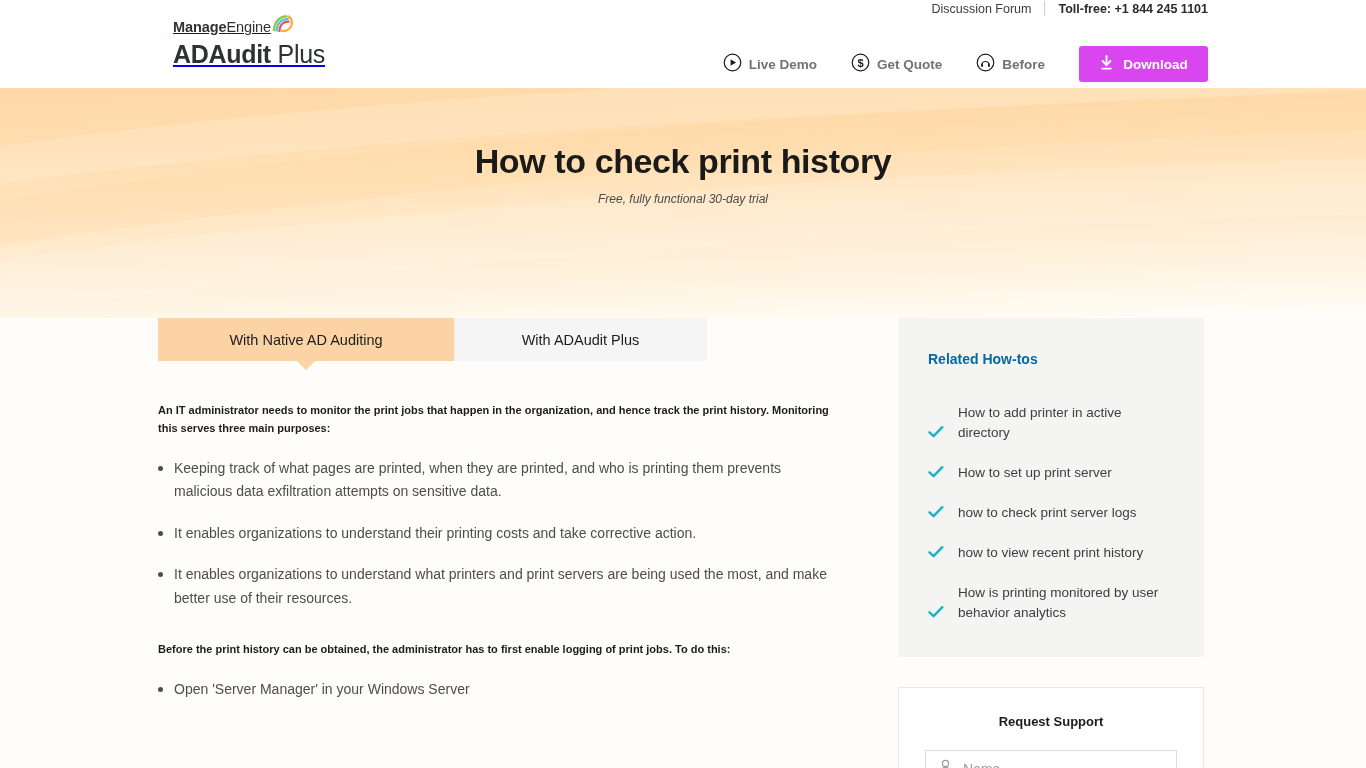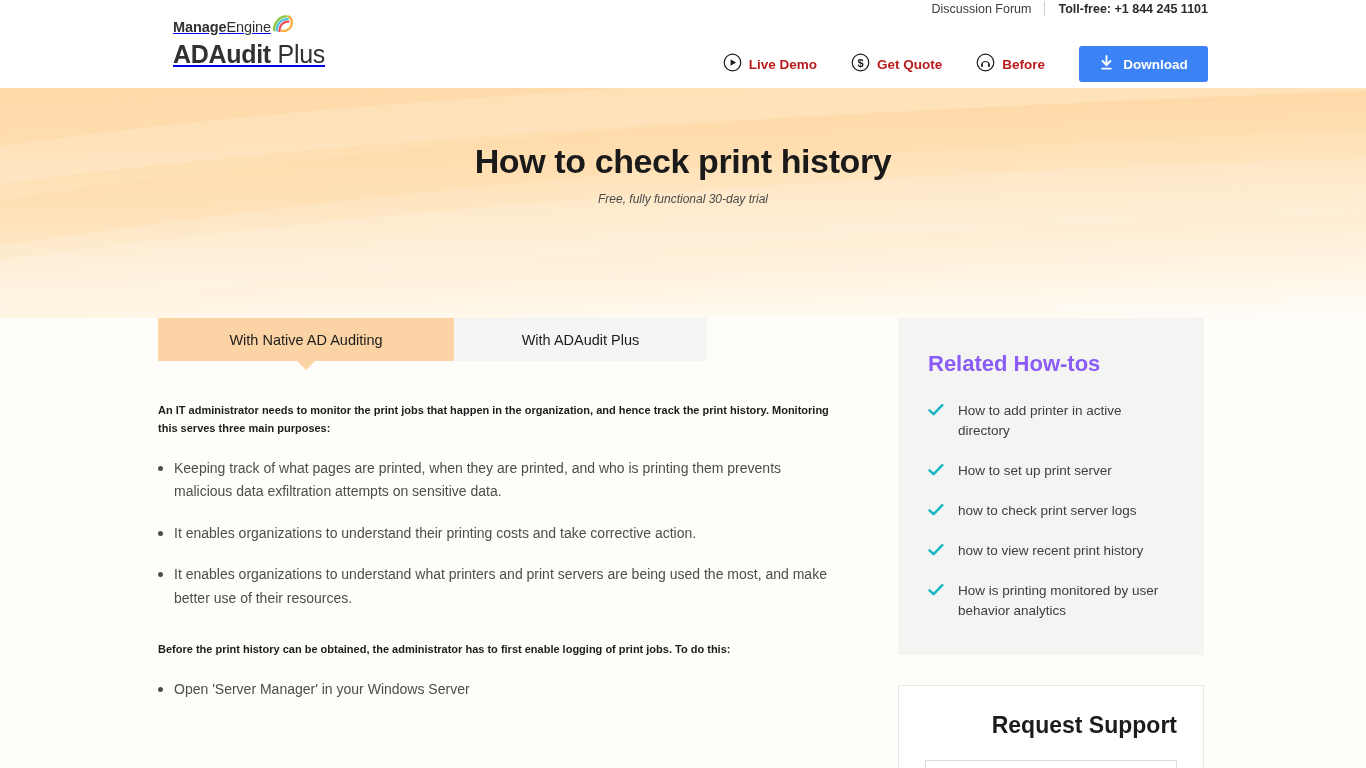--- a/index.html
+++ b/index.html
@@ -76,33 +76,33 @@
     display: flex;
     align-items: center;
     gap: 0;
   }
   .nav-item {
     display: flex;
     align-items: center;
     gap: 7px;
     font-size: 13.5px;
     font-weight: bold;
-    color: #b91c1c;
+    color: #737373;
     text-decoration: none;
     margin-right: 34px;
     cursor: pointer;
   }
   .nav-icon { display: block; flex: none; }
 
   .dl-btn {
     display: flex;
     align-items: center;
     justify-content: center;
     gap: 9px;
-    background: #3b82f6;
+    background: #d946ef;
     color: #ffffff;
     font-size: 13.5px;
     font-weight: bold;
     border: none;
     border-radius: 3px;
     width: 129px;
     height: 36px;
     cursor: pointer;
     font-family: "Liberation Sans", sans-serif;
   }
@@ -232,29 +232,29 @@
   }
   .blist.steps li { margin-bottom: 21px; }
 
   
   .card-related {
     background: #f4f4f2;
     padding: 33px 30px 34px 30px;
     margin-top: 0;
   }
   .card-title {
-    font-size: 22px;
-    font-weight: bold;
-    color: #8b5cf6;
-    margin-bottom: 24px;
+    font-size: 14px;
+    font-weight: bold;
+    color: #0369a1;
+    margin-bottom: 36px;
   }
   .rel-list { list-style: none; }
   .rel-list li {
     display: flex;
-    align-items: flex-start;
+    align-items: flex-end;
     gap: 14px;
     margin-bottom: 20px;
   }
   .rel-list li:last-child { margin-bottom: 0; }
   .rel-link {
     font-size: 13.5px;
     line-height: 1.48;
     color: #3c4043;
     text-decoration: none;
     cursor: pointer;
@@ -262,25 +262,24 @@
   .check { flex: none; margin-top: 2px; }
 
   .card-support {
     background: #ffffff;
     border: 1px solid #e8e8e6;
     margin-top: 30px;
     padding: 26px 26px 0 26px;
     text-align: center;
   }
   .support-title {
-    font-size: 23px;
+    font-size: 13px;
     font-weight: bold;
     color: #1c1c1c;
     margin-bottom: 21px;
-    text-align: right;
   }
   .field {
     display: flex;
     align-items: center;
     gap: 9px;
     border: 1px solid #dcdcdc;
     height: 38px;
     padding: 0 11px;
     background: #fff;
     text-align: left;

